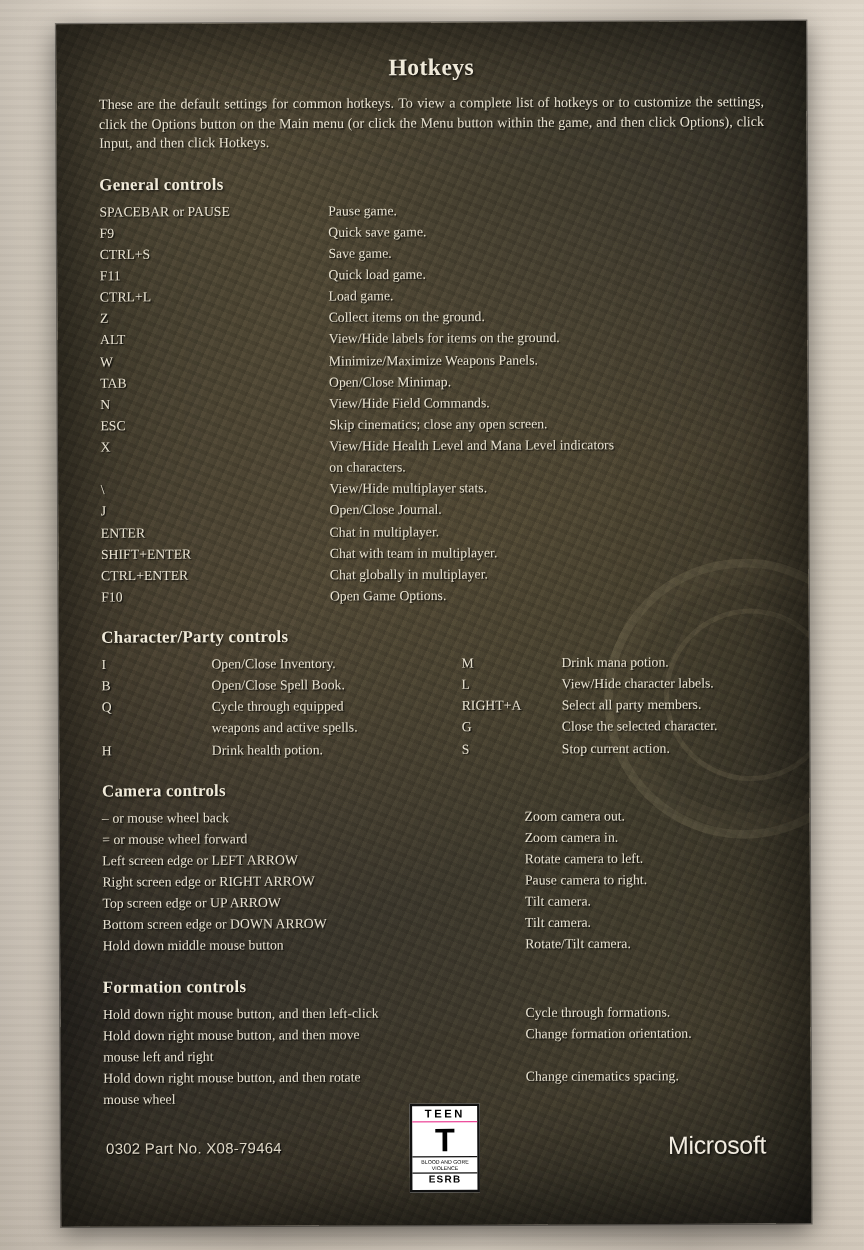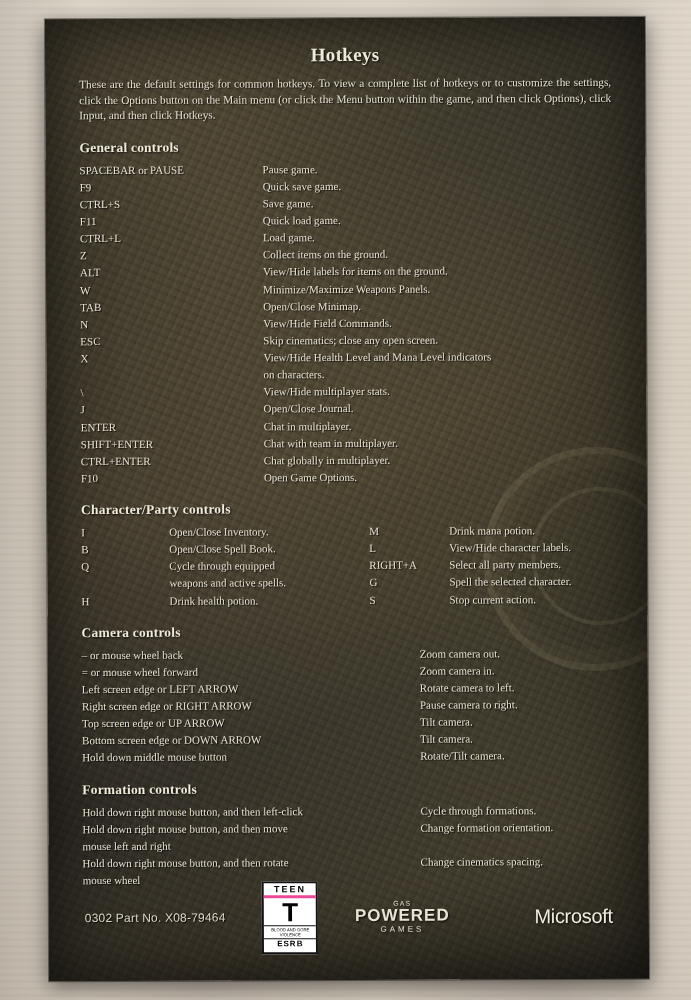--- a/index.html
+++ b/index.html
@@ -101,21 +101,21 @@
   .partno{
     font-size:12px;color:#ded7c6;letter-spacing:.2px;
     text-shadow:1px 1px 1px rgba(0,0,0,.8);
     font-family:"Liberation Sans", sans-serif;
   }
   .esrb{
     width:52px;background:#fff;color:#000;border:2px solid #111;
     text-align:center;font-family:"Liberation Sans", sans-serif;
     line-height:1;
   }
-  .esrb .top{font-size:9px;font-weight:bold;letter-spacing:2px;padding:2px 0 1px;border-bottom:3px solid #ec4899;}
+  .esrb .top{font-size:9px;font-weight:bold;letter-spacing:2px;padding:2px 0 1px;border-bottom:1px solid #ec4899;}
   .esrb .mid{font-size:26px;font-weight:bold;padding:1px 0 0;}
   .esrb .desc{font-size:4.2px;line-height:1.25;padding:1px 2px;border-top:1px solid #111;}
   .esrb .bot{font-size:8px;font-weight:bold;letter-spacing:1px;border-top:1px solid #111;padding:1px 0 4px;}
   .gas{
     text-align:center;font-family:"Liberation Sans", sans-serif;color:#e9e3d3;
     text-shadow:1px 1px 2px rgba(0,0,0,.85);
   }
   .gas .g1{font-size:7px;letter-spacing:1px;}
   .gas .g2{font-size:17px;font-weight:bold;letter-spacing:1px;line-height:1.05;}
   .gas .g3{font-size:8px;letter-spacing:3px;}
@@ -237,21 +237,21 @@
           <tr>
             <td class="k1">Q</td>
             <td class="d1">Cycle through equipped</td>
             <td class="k2">RIGHT+A</td>
             <td class="d2">Select all party members.</td>
           </tr>
           <tr>
             <td class="k1"></td>
             <td class="d1 ind">weapons and active spells.</td>
             <td class="k2">G</td>
-            <td class="d2">Spell the selected character.</td>
+            <td class="d2">Close the selected character.</td>
           </tr>
           <tr>
             <td class="k1">H</td>
             <td class="d1">Drink health potion.</td>
             <td class="k2">S</td>
             <td class="d2">Stop current action.</td>
           </tr>
         </tbody>
     </table>
 
@@ -319,21 +319,16 @@
   <div class="footer">
     <div class="partno">0302 Part No. X08-79464</div>
 
     <div class="esrb">
       <div class="top">TEEN</div>
       <div class="mid">T</div>
       <div class="desc">BLOOD AND GORE VIOLENCE</div>
       <div class="bot">ESRB</div>
     </div>
 
-    <div class="gas">
-      <div class="g1">GAS</div>
-      <div class="g2">POWERED</div>
-      <div class="g3">GAMES</div>
-    </div>
 
     <div class="ms">Microsoft</div>
   </div>
 </div>
 
 </body></html>

